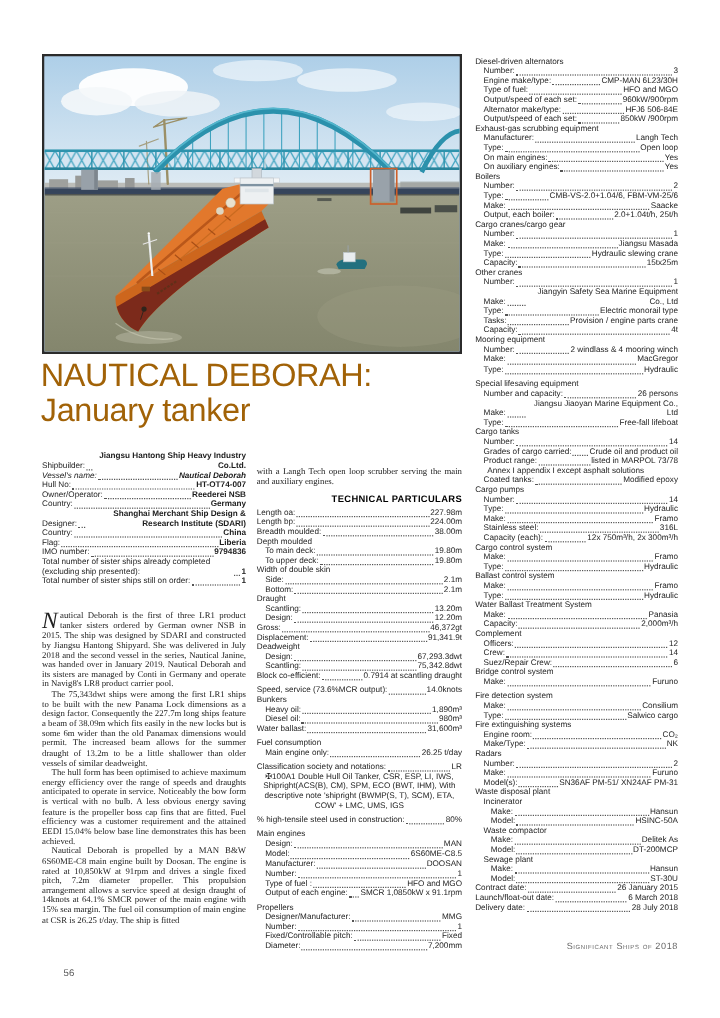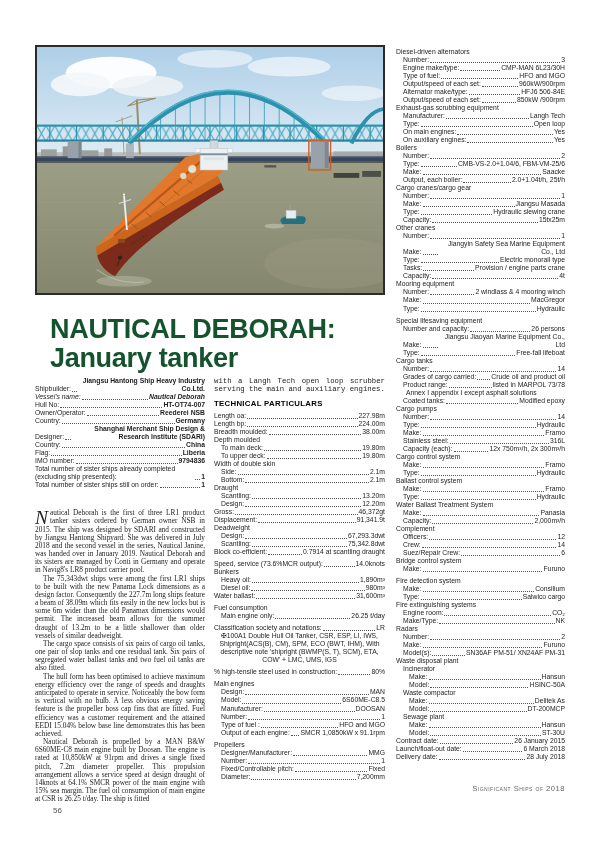--- a/index.html
+++ b/index.html
@@ -3,45 +3,45 @@
 <meta charset="utf-8">
 <style>
   html,body{margin:0;padding:0;background:#ffffff;}
   .page{position:relative;width:600px;height:848px;background:#fff;
         font-family:"Liberation Sans",sans-serif;color:#1c1c1c;overflow:hidden;}
 
   .photo{position:absolute;left:35px;top:45px;width:350px;height:250px;margin:0;
          border:2px solid #2b2b2b;box-sizing:border-box;background:#b7d3e9;}
   .photo svg{display:block;width:100%;height:100%;}
 
-  .title{position:absolute;left:34px;top:299px;width:362px;margin:16px;
-         font-size:27px;font-weight:bold;line-height:1.06;letter-spacing:-0.3px;color:#14532d;}
+  .title{position:absolute;left:34px;top:299px;width:362px;margin:0;
+         font-size:27px;font-weight:normal;line-height:1.06;letter-spacing:-0.3px;color:#a16207;}
 
   .col{position:absolute;font-size:6.8px;line-height:1.18;}
   .col-left{left:35px;top:377px;width:170px;}
   .col-mid{left:214px;top:377px;width:171px;}
   .col-right{left:396px;top:48px;width:169px;}
 
   .row{display:flex;align-items:flex-end;}
   .lbl{flex:0 1 auto;}
   .dots{flex:1 1 5px;min-width:5px;border-bottom:1px dotted #555;margin:0 1px 1px 1px;align-self:flex-end;}
   .val{flex:0 1 auto;max-width:78%;text-align:right;}
   .info .val{font-weight:bold;}
   .val.i,.lbl.i{font-style:italic;}
   .ind1{padding-left:7px;}
   .ind2{padding-left:13px;}
   .hdr{}
   .note{padding:0 2px;}
   .note.center{text-align:center;}
   .note.left{text-align:left;padding-left:10px;}
   .gap{height:4px;}
 
-  .mid-intro{margin:0 0 5px 0;font-family:Liberation Mono, monospace;font-size:7.3px;
+  .mid-intro{margin:12px 0 5px 0;font-family:Liberation Serif, serif;font-size:7.3px;
              line-height:1.15;text-align:justify;}
-  .tech-heading{margin:4px 0 4px 0;text-align:left;font-weight:bold;font-size:7.8px;
+  .tech-heading{margin:4px 0 4px 0;text-align:right;font-weight:bold;font-size:7.8px;
                 letter-spacing:.3px;color:#000;}
 
   .paras{margin-top:20px;font-family:Liberation Serif, serif;font-size:7.3px;
          line-height:1.12;text-align:justify;color:#222;}
   .paras p{margin:0;text-indent:8px;}
   .paras p.first{text-indent:0;}
   .paras p.first::first-letter{float:left;font-size:19.5px;line-height:15px;
          font-style:italic;padding:1px 2px 0 0;font-family:"Liberation Serif",serif;}
 
   .pagenum{position:absolute;left:35px;top:806px;font-size:8px;color:#555;padding-left:18px;}
@@ -224,21 +224,20 @@
         </div>
         <div class="row ind0">
           <span class="lbl">Total number of sister ships still on order:</span>
           <span class="dots"></span>
           <span class="val">1</span>
         </div>
       </div>
     <div class="paras">
         <p class="first">Nautical Deborah is the first of three LR1 product tanker sisters ordered by German owner NSB in 2015. The ship was designed by SDARI and constructed by Jiangsu Hantong Shipyard. She was delivered in July 2018 and the second vessel in the series, Nautical Janine, was handed over in January 2019. Nautical Deborah and its sisters are managed by Conti in Germany and operate in Navig8's LR8 product carrier pool.</p>
         <p>The 75,343dwt ships were among the first LR1 ships to be built with the new Panama Lock dimensions as a design factor. Consequently the 227.7m long ships feature a beam of 38.09m which fits easily in the new locks but is some 6m wider than the old Panamax dimensions would permit. The increased beam allows for the summer draught of 13.2m to be a little shallower than older vessels of similar deadweight.</p>
-        <p>The cargo space consists of six pairs of cargo oil tanks, one pair of slop tanks and one residual tank. Six pairs of segregated water ballast tanks and two fuel oil tanks are also fitted.</p>
         <p>The hull form has been optimised to achieve maximum energy efficiency over the range of speeds and draughts anticipated to operate in service. Noticeably the bow form is vertical with no bulb. A less obvious energy saving feature is the propeller boss cap fins that are fitted. Fuel efficiency was a customer requirement and the attained EEDI 15.04% below base line demonstrates this has been achieved.</p>
         <p>Nautical Deborah is propelled by a MAN B&amp;W 6S60ME-C8 main engine built by Doosan. The engine is rated at 10,850kW at 91rpm and drives a single fixed pitch, 7.2m diameter propeller. This propulsion arrangement allows a service speed at design draught of 14knots at 64.1% SMCR power of the main engine with 15% sea margin. The fuel oil consumption of main engine at CSR is 26.25 t/day. The ship is fitted</p>
       </div>
   </div>
 
   <div class="col col-mid">
     <p class="mid-intro">with a Langh Tech open loop scrubber serving the main and auxiliary engines.</p>
     <h2 class="tech-heading">TECHNICAL PARTICULARS</h2>
     <div>
         <div class="row ind0">

